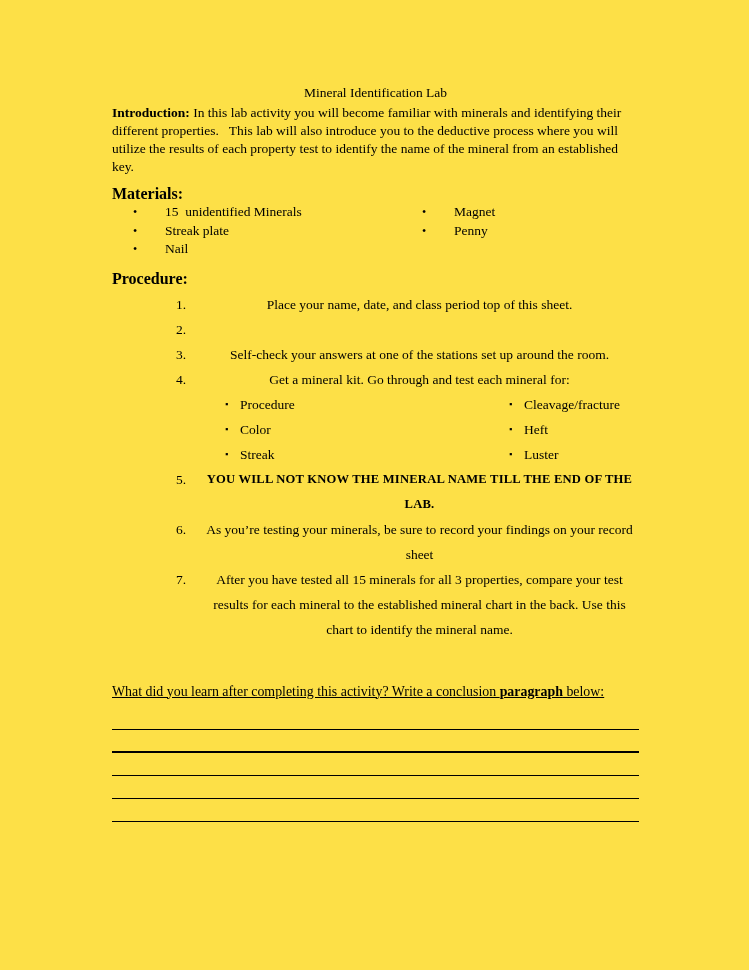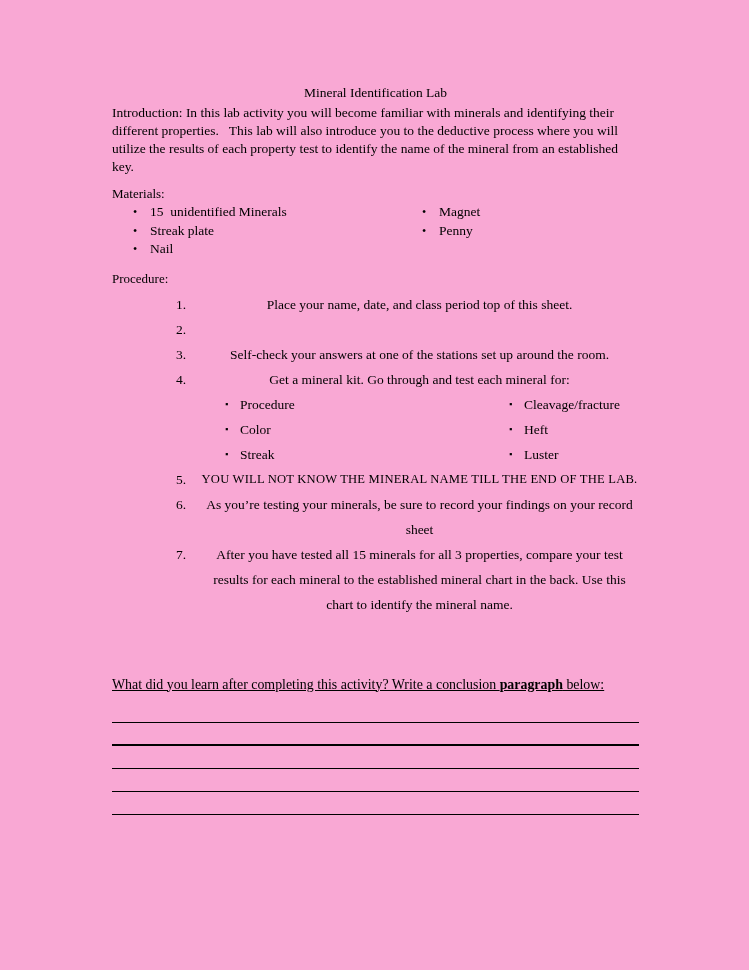--- a/index.html
+++ b/index.html
@@ -1,63 +1,63 @@
 <!DOCTYPE html>
 <html><head>
 <meta charset="utf-8">
 <style>
   * { margin:0; padding:0; box-sizing:border-box; }
   html,body { background:#ffffff; }
   .page {
     width:749px; height:970px; margin:0 auto;
-    background:#f9a8d4; color:#000000;
+    background:#fde047; color:#000000;
     font-family:"Liberation Serif", serif;
     position:relative; overflow:hidden;
   }
   .content { padding:84px 110px 0 112px; }
 
   .title {
     font-size:13.5px; font-weight:normal;
     text-align:center; line-height:18px;
   }
 
   .intro {
     font-size:13.5px; line-height:18px; margin-top:2px;
   }
-  .intro b { font-weight:normal; }
+  .intro b { font-weight:bold; }
   .intro span { white-space:pre-wrap; }
 
   .section-label {
-    font-weight:normal; font-size:13px; line-height:19px;
+    font-weight:bold; font-size:16px; line-height:19px;
   }
   .materials-heading { margin-top:8px; }
 
   .materials { display:flex; font-size:13.5px; line-height:18.5px; }
   .materials .col { list-style:none; }
   .materials .col1 { width:310px; padding-left:21px; }
   .materials .col2 { padding-left:0; }
   .materials li { display:flex; }
   .blt { display:inline-block; width:17px; font-size:12px; }
-  .materials li span:last-child { white-space:pre-wrap; }
+  .materials li span:last-child { white-space:pre-wrap;margin-left:15px; }
 
   .procedure-heading { margin-top:10px; }
 
   .steps { margin-top:4px; }
   .step { display:flex; font-size:13.5px; line-height:25px; }
   .step .num { display:inline-block; width:24px; margin-left:64px; flex:0 0 auto; }
   .step .txt { width:448px;text-align:center; }
-  .step .boldnote { font-weight:normal; font-size:12.6px; letter-spacing:0.2px; }
+  .step .boldnote { font-weight:bold; font-size:12.6px; letter-spacing:0.2px; }
 
   .tests { display:flex; font-size:13.5px; line-height:25px; margin-left:113px; }
   .tests .tcol1 { width:284px; }
   .titem { display:flex; }
   .sq { display:inline-block; width:15px; font-size:9px; line-height:25px; }
 
   .conclusion-prompt {
-    margin-top:58px; font-size:13.9px; line-height:19px;
+    margin-top:40px; font-size:13.9px; line-height:19px;
   }
   .conclusion-prompt .u { text-decoration:underline; }
   .conclusion-prompt b { font-weight:bold; }
 
   .lines { margin-top:4px; }
   .wline { height:23px; border-bottom:1.6px solid #000; }
   .wline:nth-child(2) { border-bottom-width:2.6px; }
   .wline:first-child { height:25px; }
 </style>
 </head>

